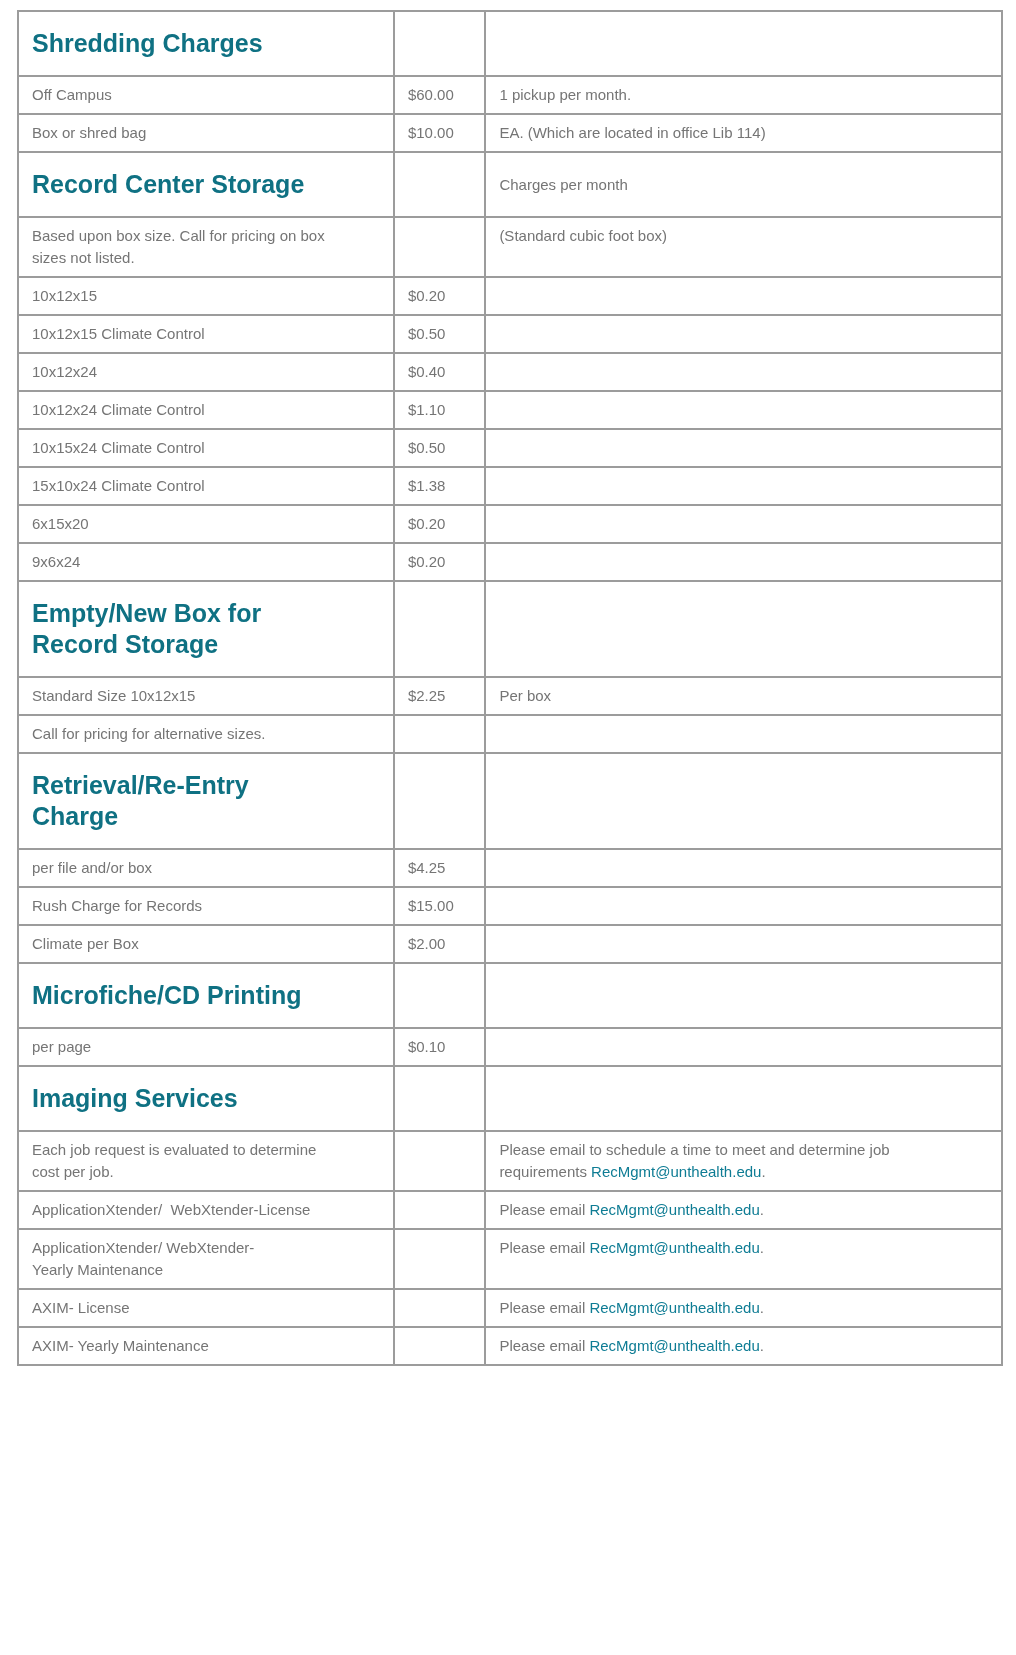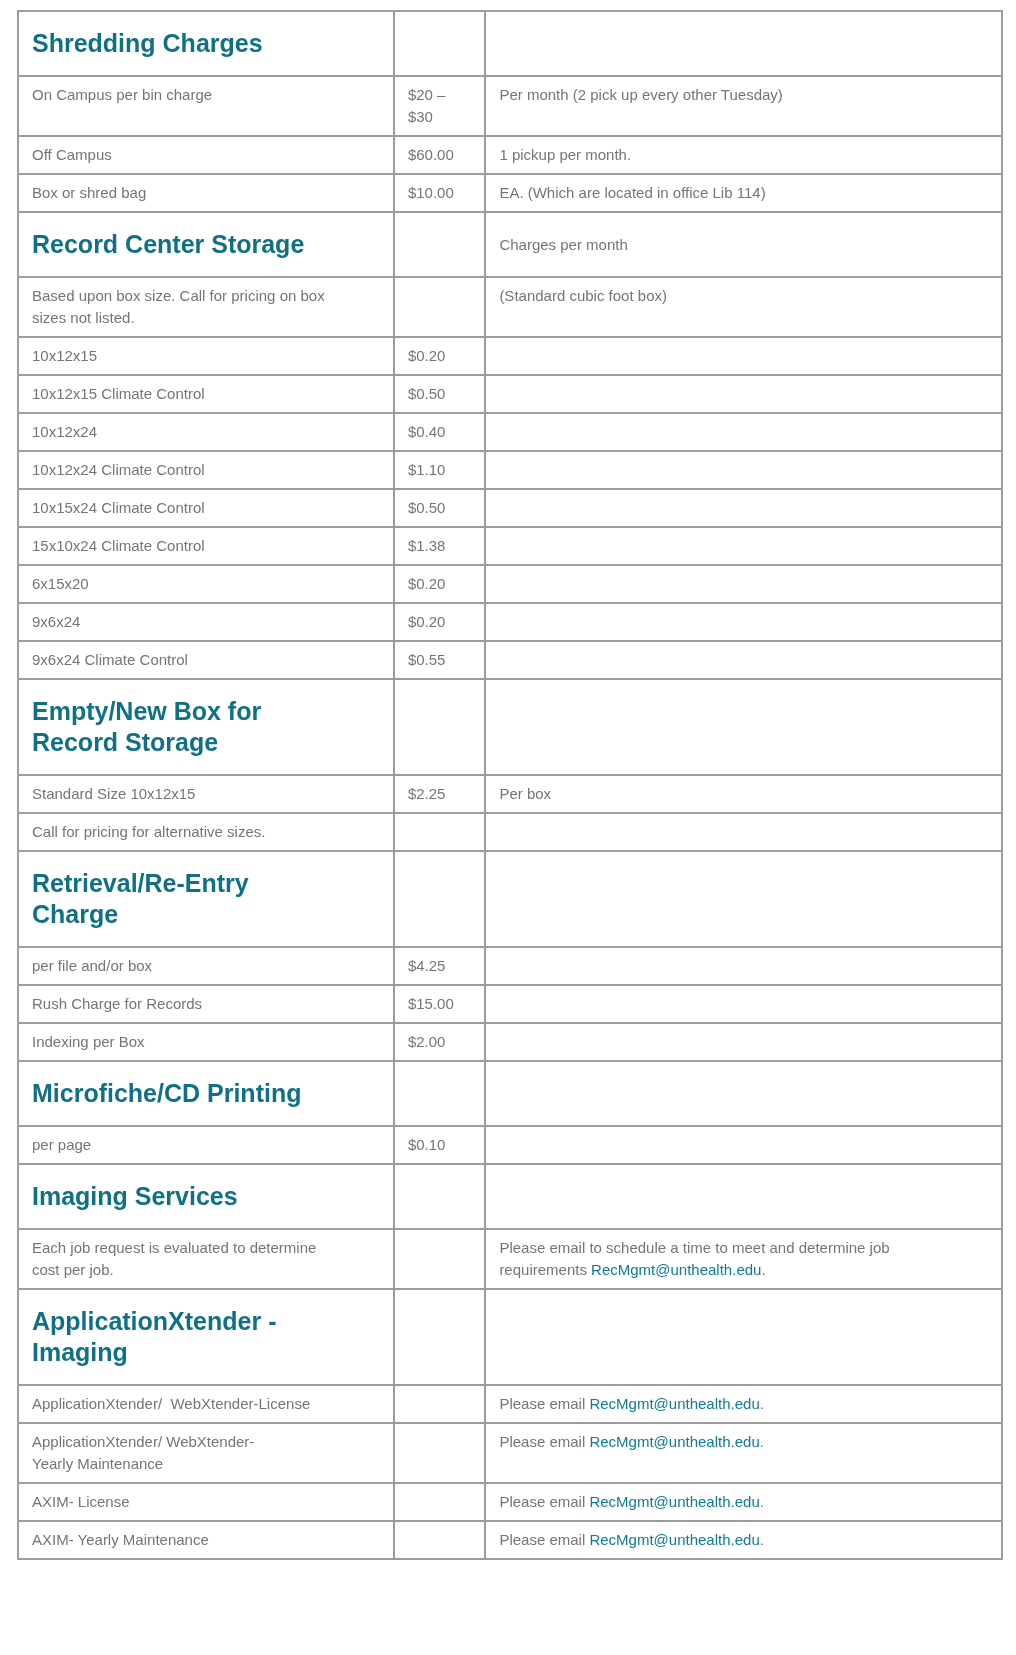--- a/index.html
+++ b/index.html
@@ -58,26 +58,20 @@
       <col style="width:9.3%">
       <col style="width:52.5%">
     </colgroup>
     <tbody id="table-body">
         <tr class="section">
           <td><span class="heading">Shredding Charges</span></td>
           <td></td>
           <td></td>
         </tr>
         <tr class="item">
-          <td><span class="txt">On Campus per bin charge</span></td>
-          <td><span class="txt">$20 –
-$30</span></td>
-          <td><span class="txt">Per month (2 pick up every other Tuesday)</span></td>
-        </tr>
-        <tr class="item">
           <td><span class="txt">Off Campus</span></td>
           <td><span class="txt">$60.00</span></td>
           <td><span class="txt">1 pickup per month.</span></td>
         </tr>
         <tr class="item">
           <td><span class="txt">Box or shred bag</span></td>
           <td><span class="txt">$10.00</span></td>
           <td><span class="txt">EA. (Which are located in office Lib 114)</span></td>
         </tr>
         <tr class="section">
@@ -124,25 +118,20 @@
         <tr class="item">
           <td><span class="txt">6x15x20</span></td>
           <td><span class="txt">$0.20</span></td>
           <td></td>
         </tr>
         <tr class="item">
           <td><span class="txt">9x6x24</span></td>
           <td><span class="txt">$0.20</span></td>
           <td></td>
         </tr>
-        <tr class="item">
-          <td><span class="txt">9x6x24 Climate Control</span></td>
-          <td><span class="txt">$0.55</span></td>
-          <td></td>
-        </tr>
         <tr class="section">
           <td><span class="heading">Empty/New Box for
 Record Storage</span></td>
           <td></td>
           <td></td>
         </tr>
         <tr class="item">
           <td><span class="txt">Standard Size 10x12x15</span></td>
           <td><span class="txt">$2.25</span></td>
           <td><span class="txt">Per box</span></td>
@@ -162,21 +151,21 @@
           <td><span class="txt">per file and/or box</span></td>
           <td><span class="txt">$4.25</span></td>
           <td></td>
         </tr>
         <tr class="item">
           <td><span class="txt">Rush Charge for Records</span></td>
           <td><span class="txt">$15.00</span></td>
           <td></td>
         </tr>
         <tr class="item">
-          <td><span class="txt">Indexing per Box</span></td>
+          <td><span class="txt">Climate per Box</span></td>
           <td><span class="txt">$2.00</span></td>
           <td></td>
         </tr>
         <tr class="section">
           <td><span class="heading">Microfiche/CD Printing</span></td>
           <td></td>
           <td></td>
         </tr>
         <tr class="item">
           <td><span class="txt">per page</span></td>
@@ -187,26 +176,20 @@
           <td><span class="heading">Imaging Services</span></td>
           <td></td>
           <td></td>
         </tr>
         <tr class="item">
           <td><span class="txt">Each job request is evaluated to determine
 cost per job.</span></td>
           <td></td>
           <td><span class="txt">Please email to schedule a time to meet and determine job
 requirements </span><a class="email">RecMgmt@unthealth.edu</a><span class="txt">.</span></td>
-        </tr>
-        <tr class="section">
-          <td><span class="heading">ApplicationXtender -
-Imaging</span></td>
-          <td></td>
-          <td></td>
         </tr>
         <tr class="item">
           <td><span class="txt">ApplicationXtender/  WebXtender-License</span></td>
           <td></td>
           <td><span class="txt">Please email </span><a class="email">RecMgmt@unthealth.edu</a><span class="txt">.</span></td>
         </tr>
         <tr class="item">
           <td><span class="txt">ApplicationXtender/ WebXtender-
 Yearly Maintenance</span></td>
           <td></td>

